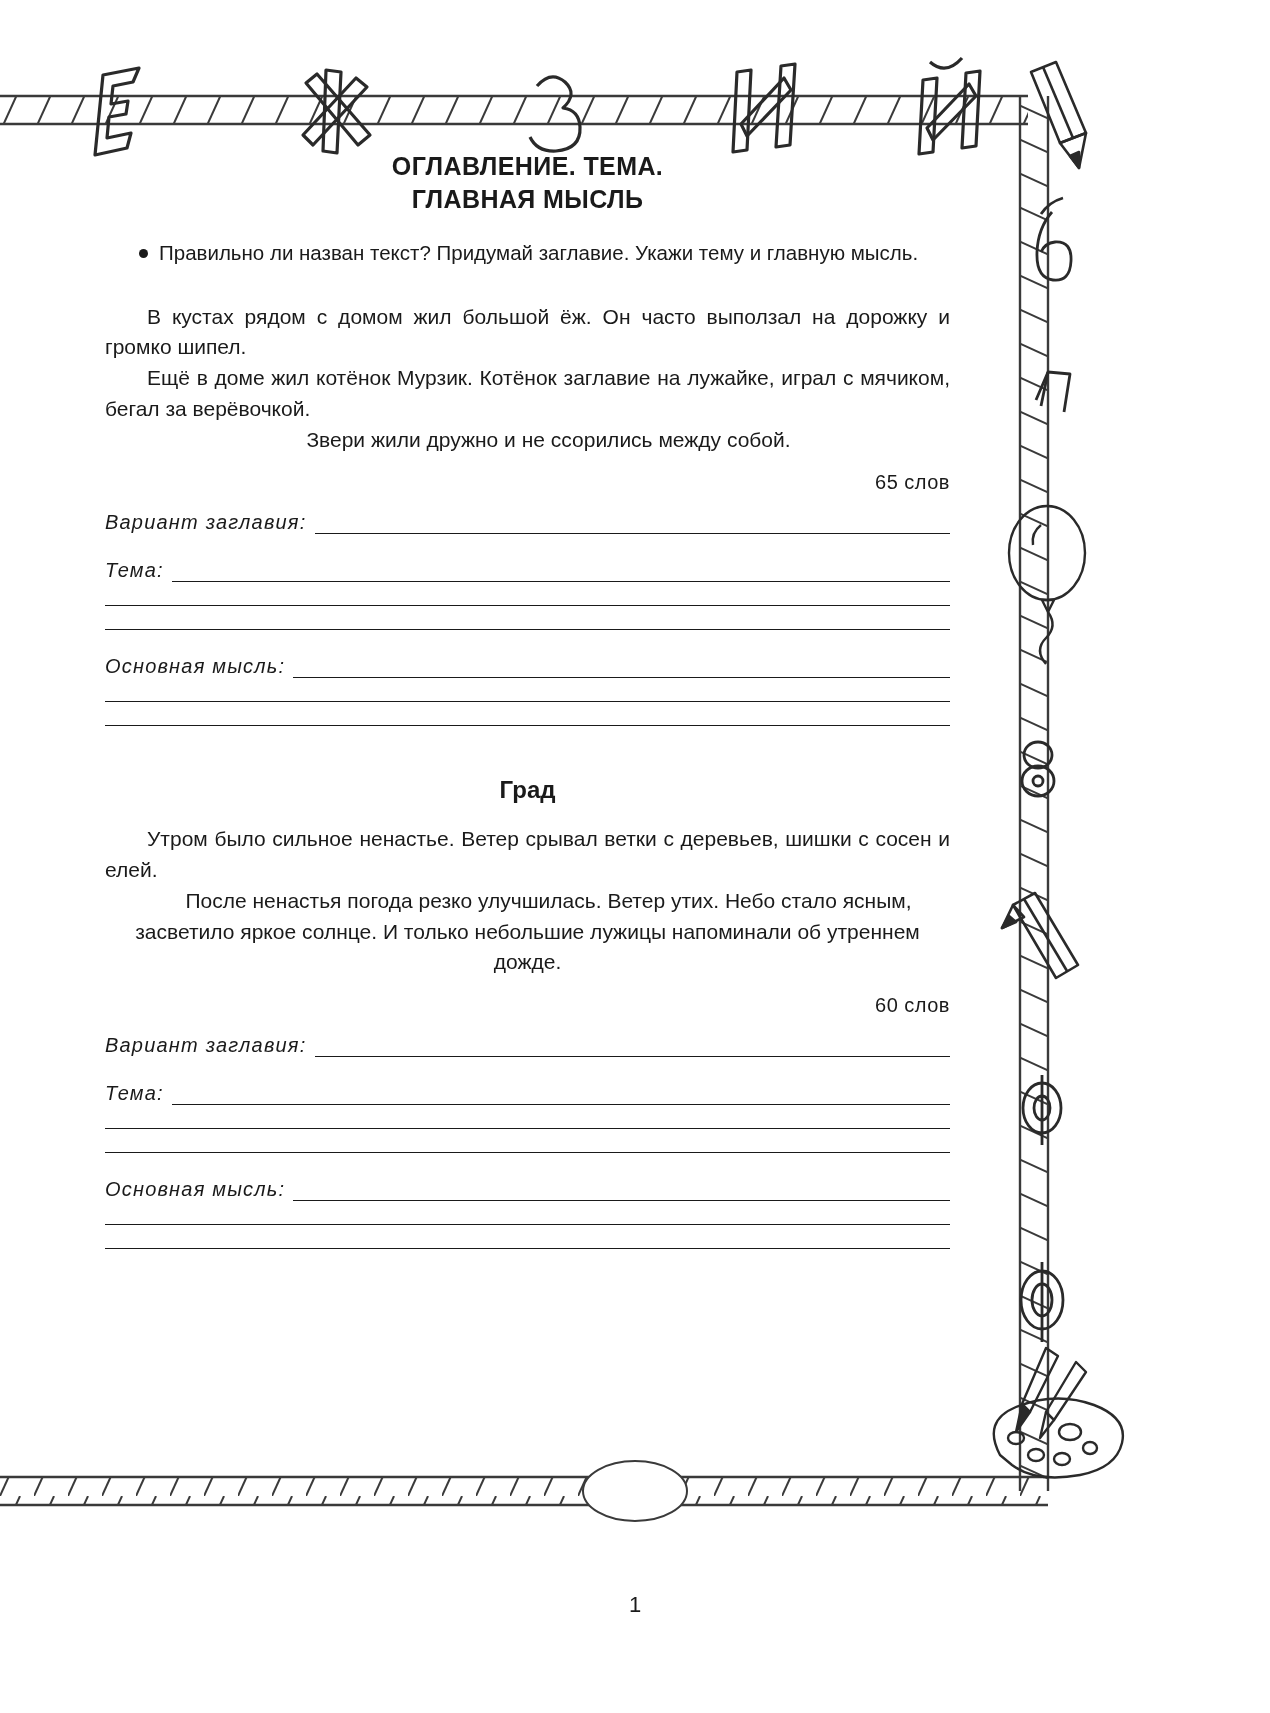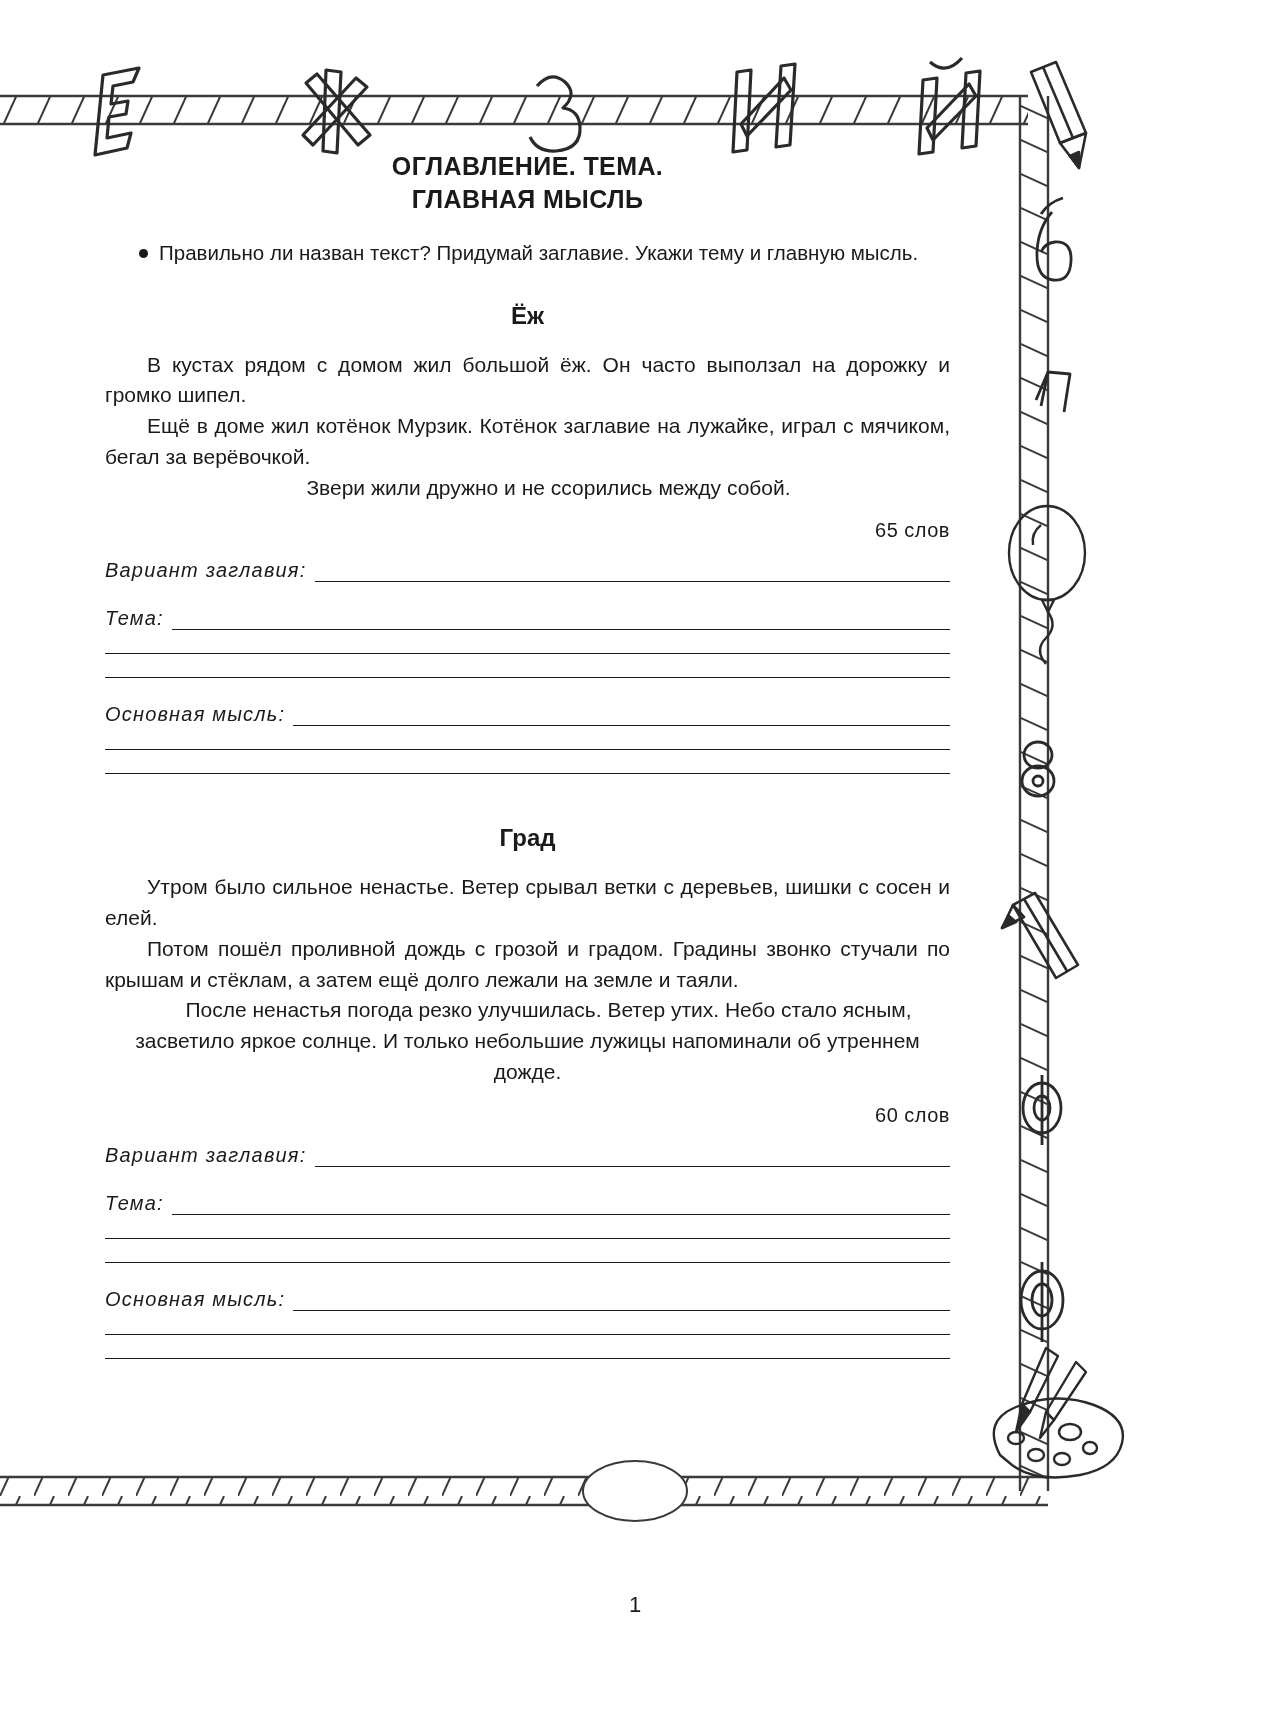--- a/index.html
+++ b/index.html
@@ -276,21 +276,20 @@
     <h1 class="chapter-title">
       <span class="tl1">ОГЛАВЛЕНИЕ. ТЕМА.</span>
       <span class="tl2">ГЛАВНАЯ МЫСЛЬ</span>
     </h1>
 
     <p class="task">
       <span class="bullet"></span><span>Правильно ли назван текст? Придумай заглавие. Укажи тему и главную мысль.</span>
     </p>
 
     <section>
-      <h2 class="story-title">Ёж</h2>
 
       <p class="para">В кустах рядом с домом жил большой ёж. Он часто выползал на дорожку и громко шипел.</p>
       <p class="para">Ещё в доме жил котёнок Мурзик. Котёнок заглавие на лужайке, играл с мячиком, бегал за верёвочкой.</p>
       <p class="para para-last">Звери жили дружно и не ссорились между собой.</p>
 
       <div class="wordcount">65  слов</div>
 
       <div class="answer-block">
         <div class="ans-row">
           <span class="ans-label">Вариант  заглавия:</span>
@@ -310,21 +309,20 @@
         <div class="blank-row"></div>
       </div>
     </section>
 
     <div class="story-sep"></div>
 
     <section>
       <h2 class="story-title story-title--2">Град</h2>
 
       <p class="para">Утром было сильное ненастье. Ветер срывал ветки с деревьев, шишки с сосен и елей.</p>
-      <p class="para">Потом пошёл проливной дождь с грозой и градом. Градины звонко стучали по крышам и стёклам, а затем ещё долго лежали на земле и таяли.</p>
       <p class="para para-last">После ненастья погода резко улучшилась. Ветер утих. Небо стало ясным, засветило яркое солнце. И только небольшие лужицы напоминали об утреннем дожде.</p>
 
       <div class="wordcount">60  слов</div>
 
       <div class="answer-block">
         <div class="ans-row">
           <span class="ans-label">Вариант  заглавия:</span>
           <span class="ans-rule"></span>
         </div>
         <div class="ans-row">

